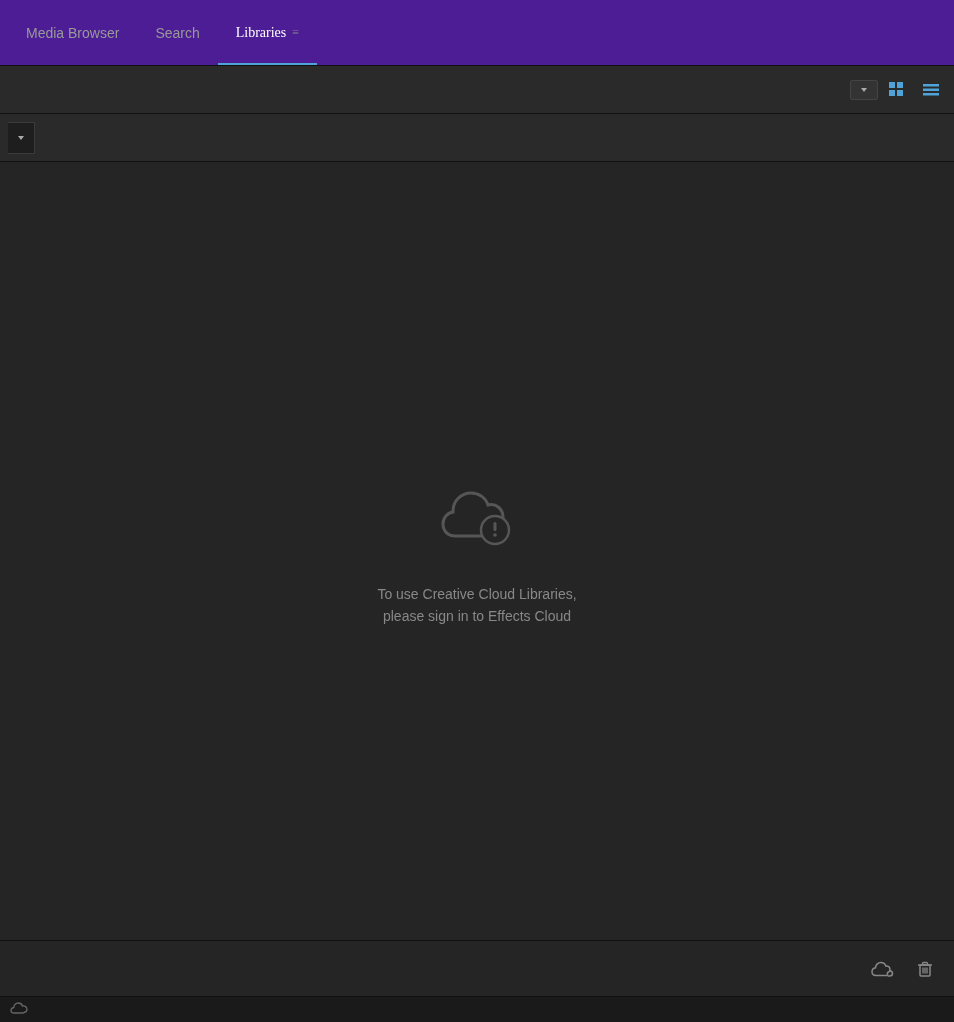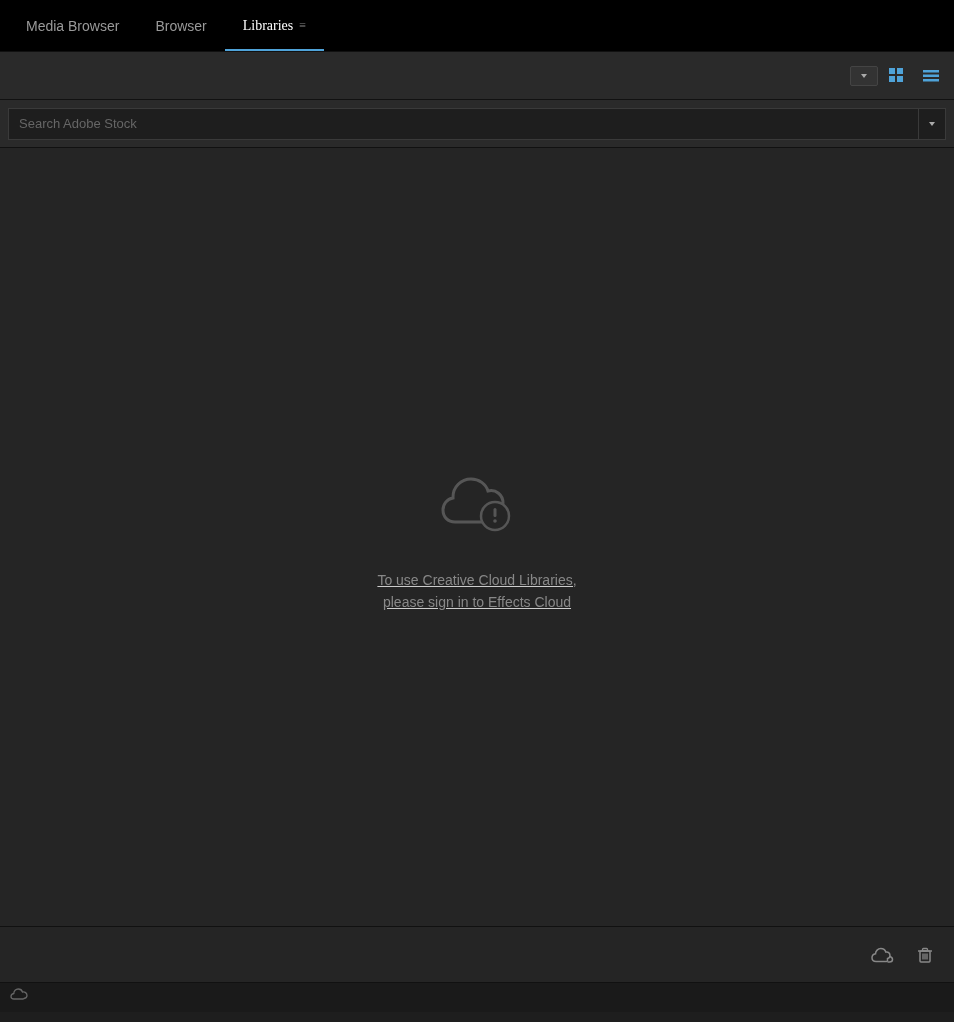--- a/index.html
+++ b/index.html
@@ -10,23 +10,23 @@
       color: #ccc;
       width: 954px;
       height: 1022px;
       overflow: hidden;
     }
 
     
     .tab-bar {
       display: flex;
       align-items: center;
-      background: #000000;
+      background: #4c1d95;
       border-bottom: 1px solid #111;
-      height: 52px;
+      height: 66px;
       padding: 0 8px;
     }
 
     .tab {
       display: flex;
       align-items: center;
       height: 100%;
       padding: 0 18px;
       font-size: 14px;
       color: #999;
@@ -148,21 +148,20 @@
       flex: 1;
       height: calc(1022px - 62px - 48px - 48px - 56px - 30px);
       background: #252525;
     }
 
     .cc-icon-wrapper {
       display: flex;
       flex-direction: column;
       align-items: center;
       gap: 28px;
-      text-decoration: underline;
     }
 
     .cc-message {
       text-align: center;
       color: #888;
       font-size: 14px;
       line-height: 1.6;
     }
 
     
@@ -216,21 +215,21 @@
     }
   </style>
 </head>
 <body>
 
 <div class="tab-bar">
   <div class="tab">
     <span>Media Browser</span>
   </div>
   <div class="tab">
-    <span>Browser</span>
+    <span>Search</span>
   </div>
   <div class="tab active">
     <span>Libraries</span>
     <span class="tab-menu-icon">≡</span>
   </div>
 </div>
 
 <div class="toolbar-row">
   <div class="toolbar-spacer"></div>
 
@@ -252,21 +251,20 @@
   <button class="toolbar-btn active" title="List View">
     <svg class="list-icon-svg" viewBox="0 0 18 18">
       <rect x="1" y="3" width="16" height="2.5" fill="#4fa3d9"></rect>
       <rect x="1" y="7.5" width="16" height="2.5" fill="#4fa3d9"></rect>
       <rect x="1" y="12" width="16" height="2.5" fill="#4fa3d9"></rect>
     </svg>
   </button>
 </div>
 
 <div class="search-bar">
-  <input class="search-input" type="text" placeholder="Search Adobe Stock" style="">
   <button class="search-dropdown-btn">
     <svg width="10" height="10" viewBox="0 0 10 10">
       <polygon points="2,3 8,3 5,7" fill="#aaa"></polygon>
     </svg>
   </button>
 </div>
 
 <div class="main-content">
   <div class="cc-icon-wrapper">
 

